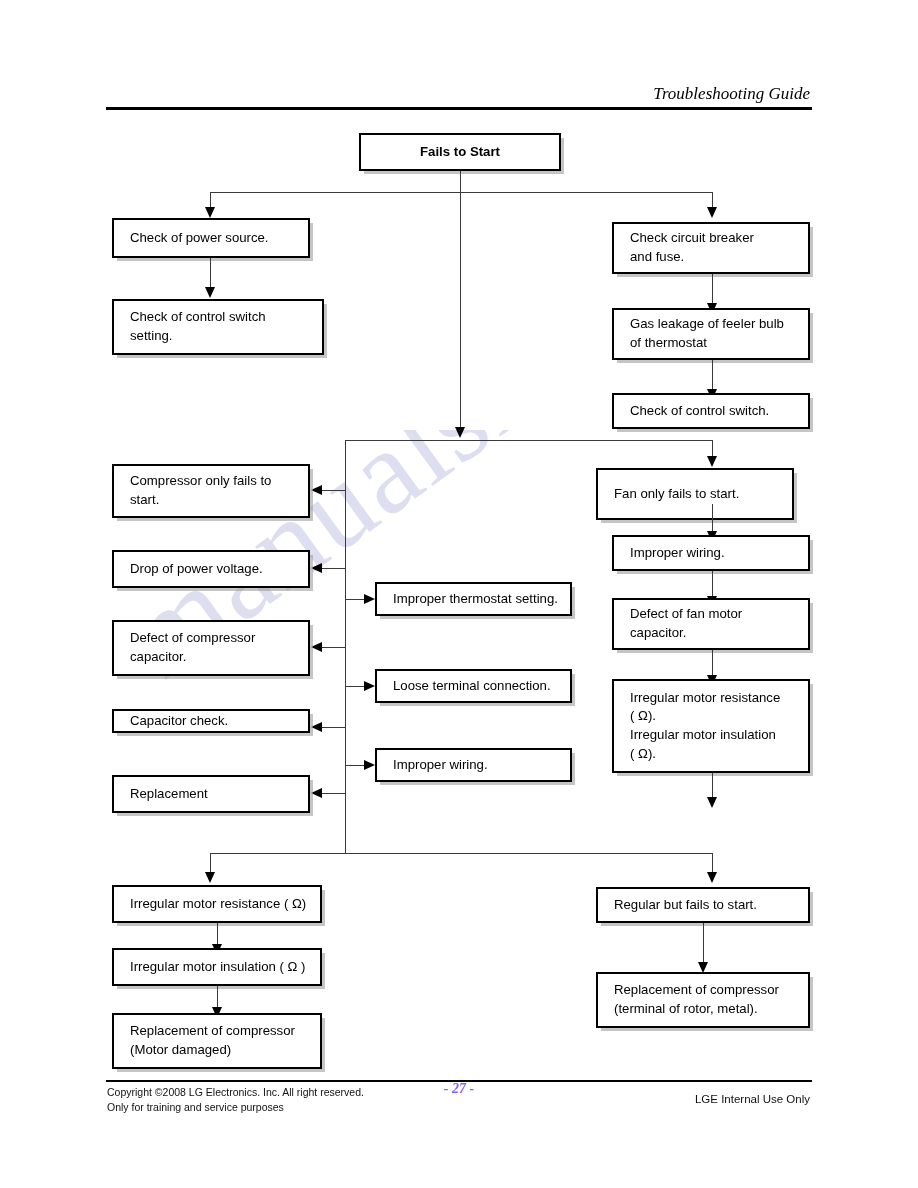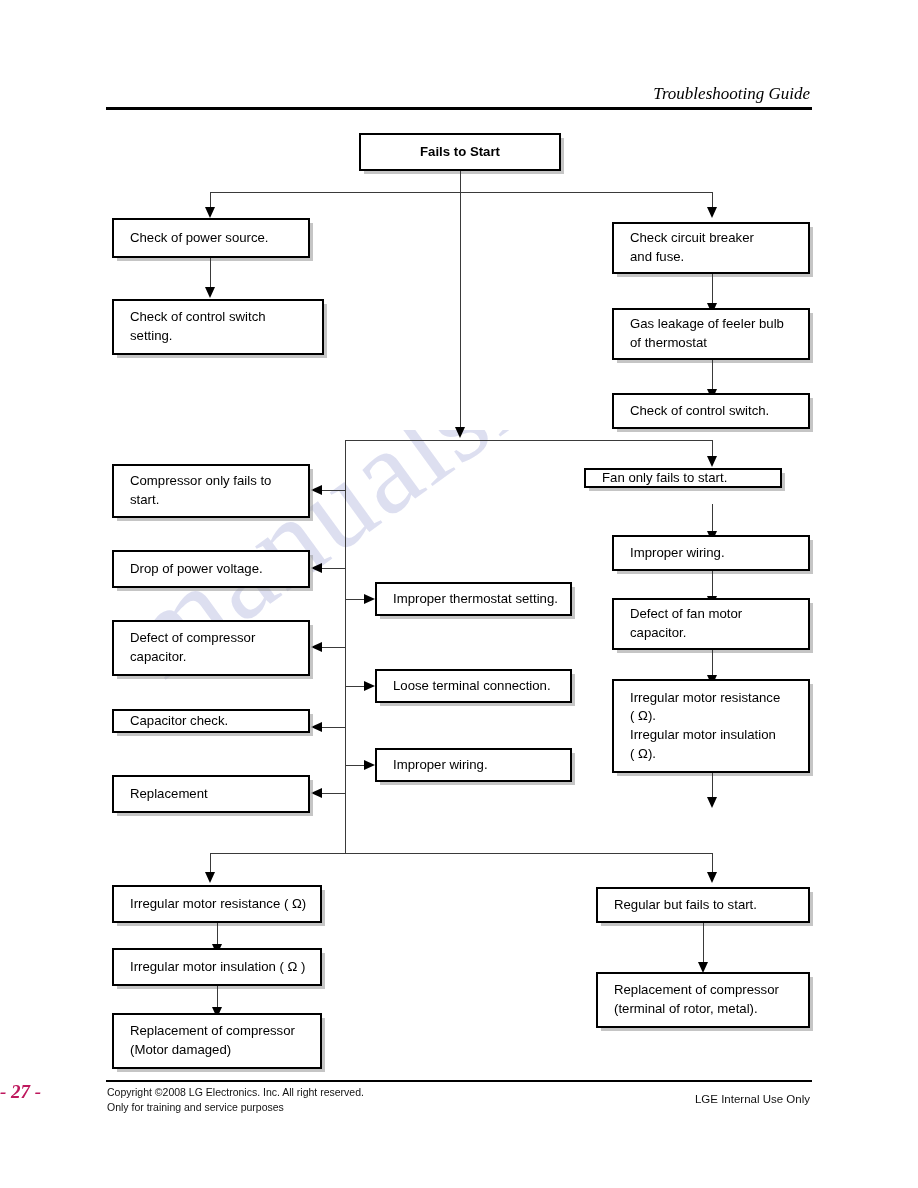--- a/index.html
+++ b/index.html
@@ -128,25 +128,26 @@
     top: 1085px;
     font-size: 10.5px;
     line-height: 1.45;
     color: #111;
   }
   #footer-center {
     position: absolute;
     left: 0;
     right: 0;
     top: 1081px;
+    text-align: center;
     font-family: "Liberation Serif", serif;
     font-weight: bold;
     font-style: italic;
-    font-size: 19px;
-    color: #be185d;
+    font-size: 14px;
+    color: #8b5cf6;
   }
   #footer-right {
     position: absolute;
     right: 108px;
     top: 1093px;
     font-size: 11.5px;
     color: #111;
     white-space: nowrap;
   }
 </style>
@@ -275,21 +276,21 @@
       <span>of thermostat</span>
     </div>
   </div>
   <div class="ln vline" style="left:712px; top:360px; height:32px;"></div>
   <div class="arrow-down" style="left:707px; top:389px;"></div>
 
   <div class="box" style="left:612px; top:393px; width:198px; height:36px;">
     <span>Check of control switch.</span>
   </div>
 
-  <div class="box" style="left:584px; top:468px; width:198px; height:20px;">
+  <div class="box" style="left:596px; top:468px; width:198px; height:52px;">
     <span>Fan only fails to start.</span>
   </div>
   <div class="ln vline" style="left:712px; top:504px; height:30px;"></div>
   <div class="arrow-down" style="left:707px; top:531px;"></div>
 
   <div class="box" style="left:612px; top:535px; width:198px; height:36px;">
     <span>Improper wiring.</span>
   </div>
   <div class="ln vline" style="left:712px; top:571px; height:28px;"></div>
   <div class="arrow-down" style="left:707px; top:596px;"></div>

